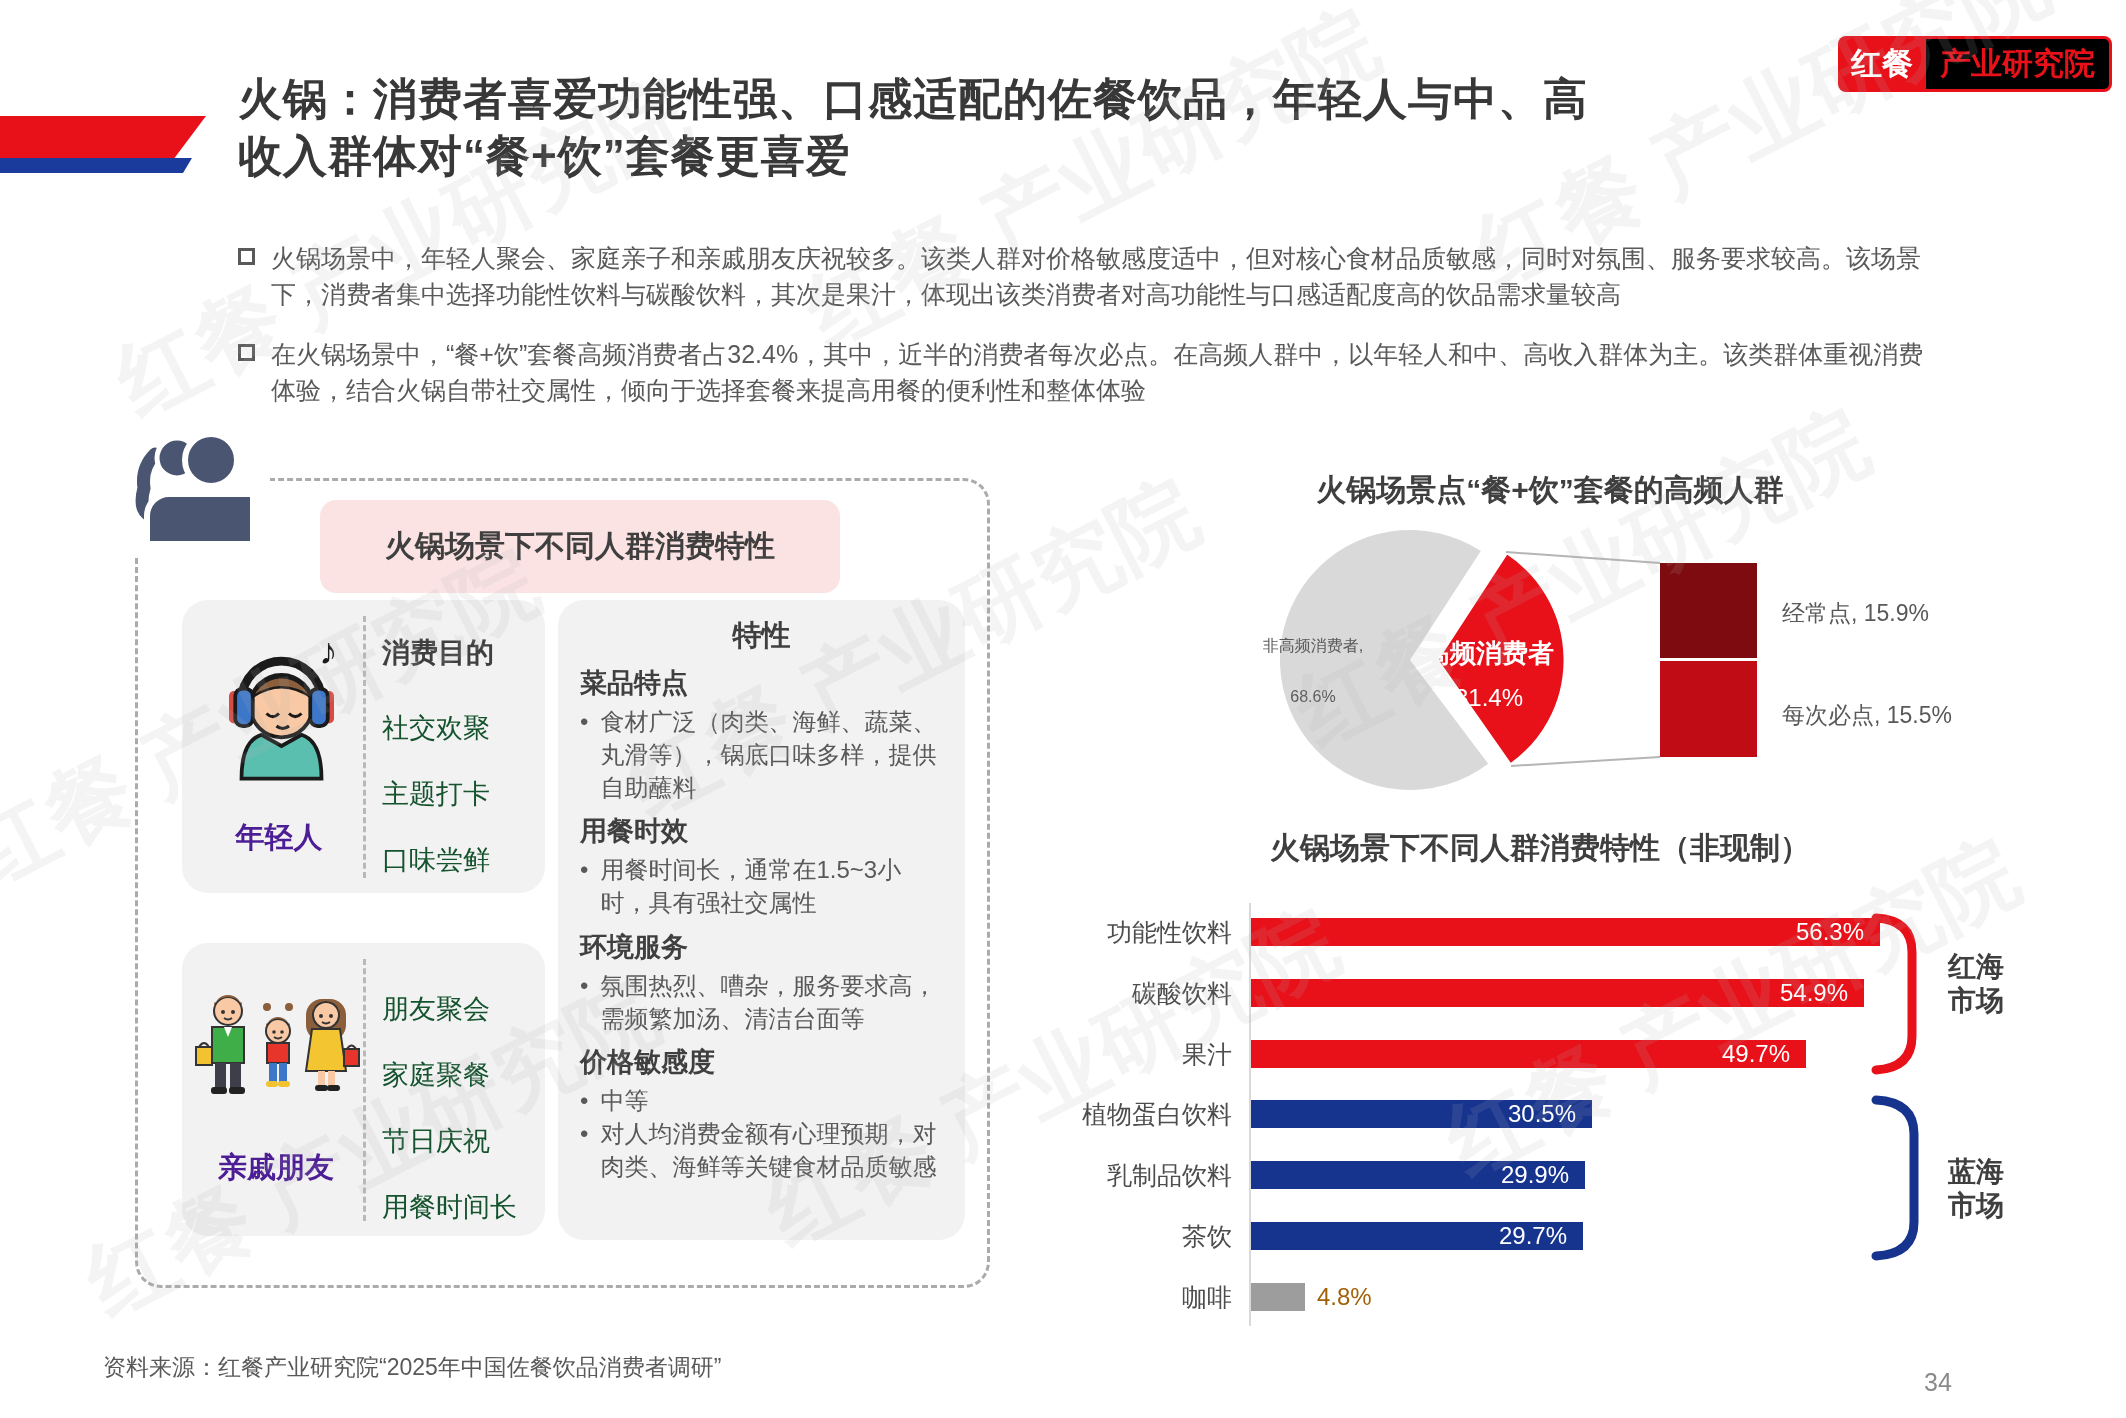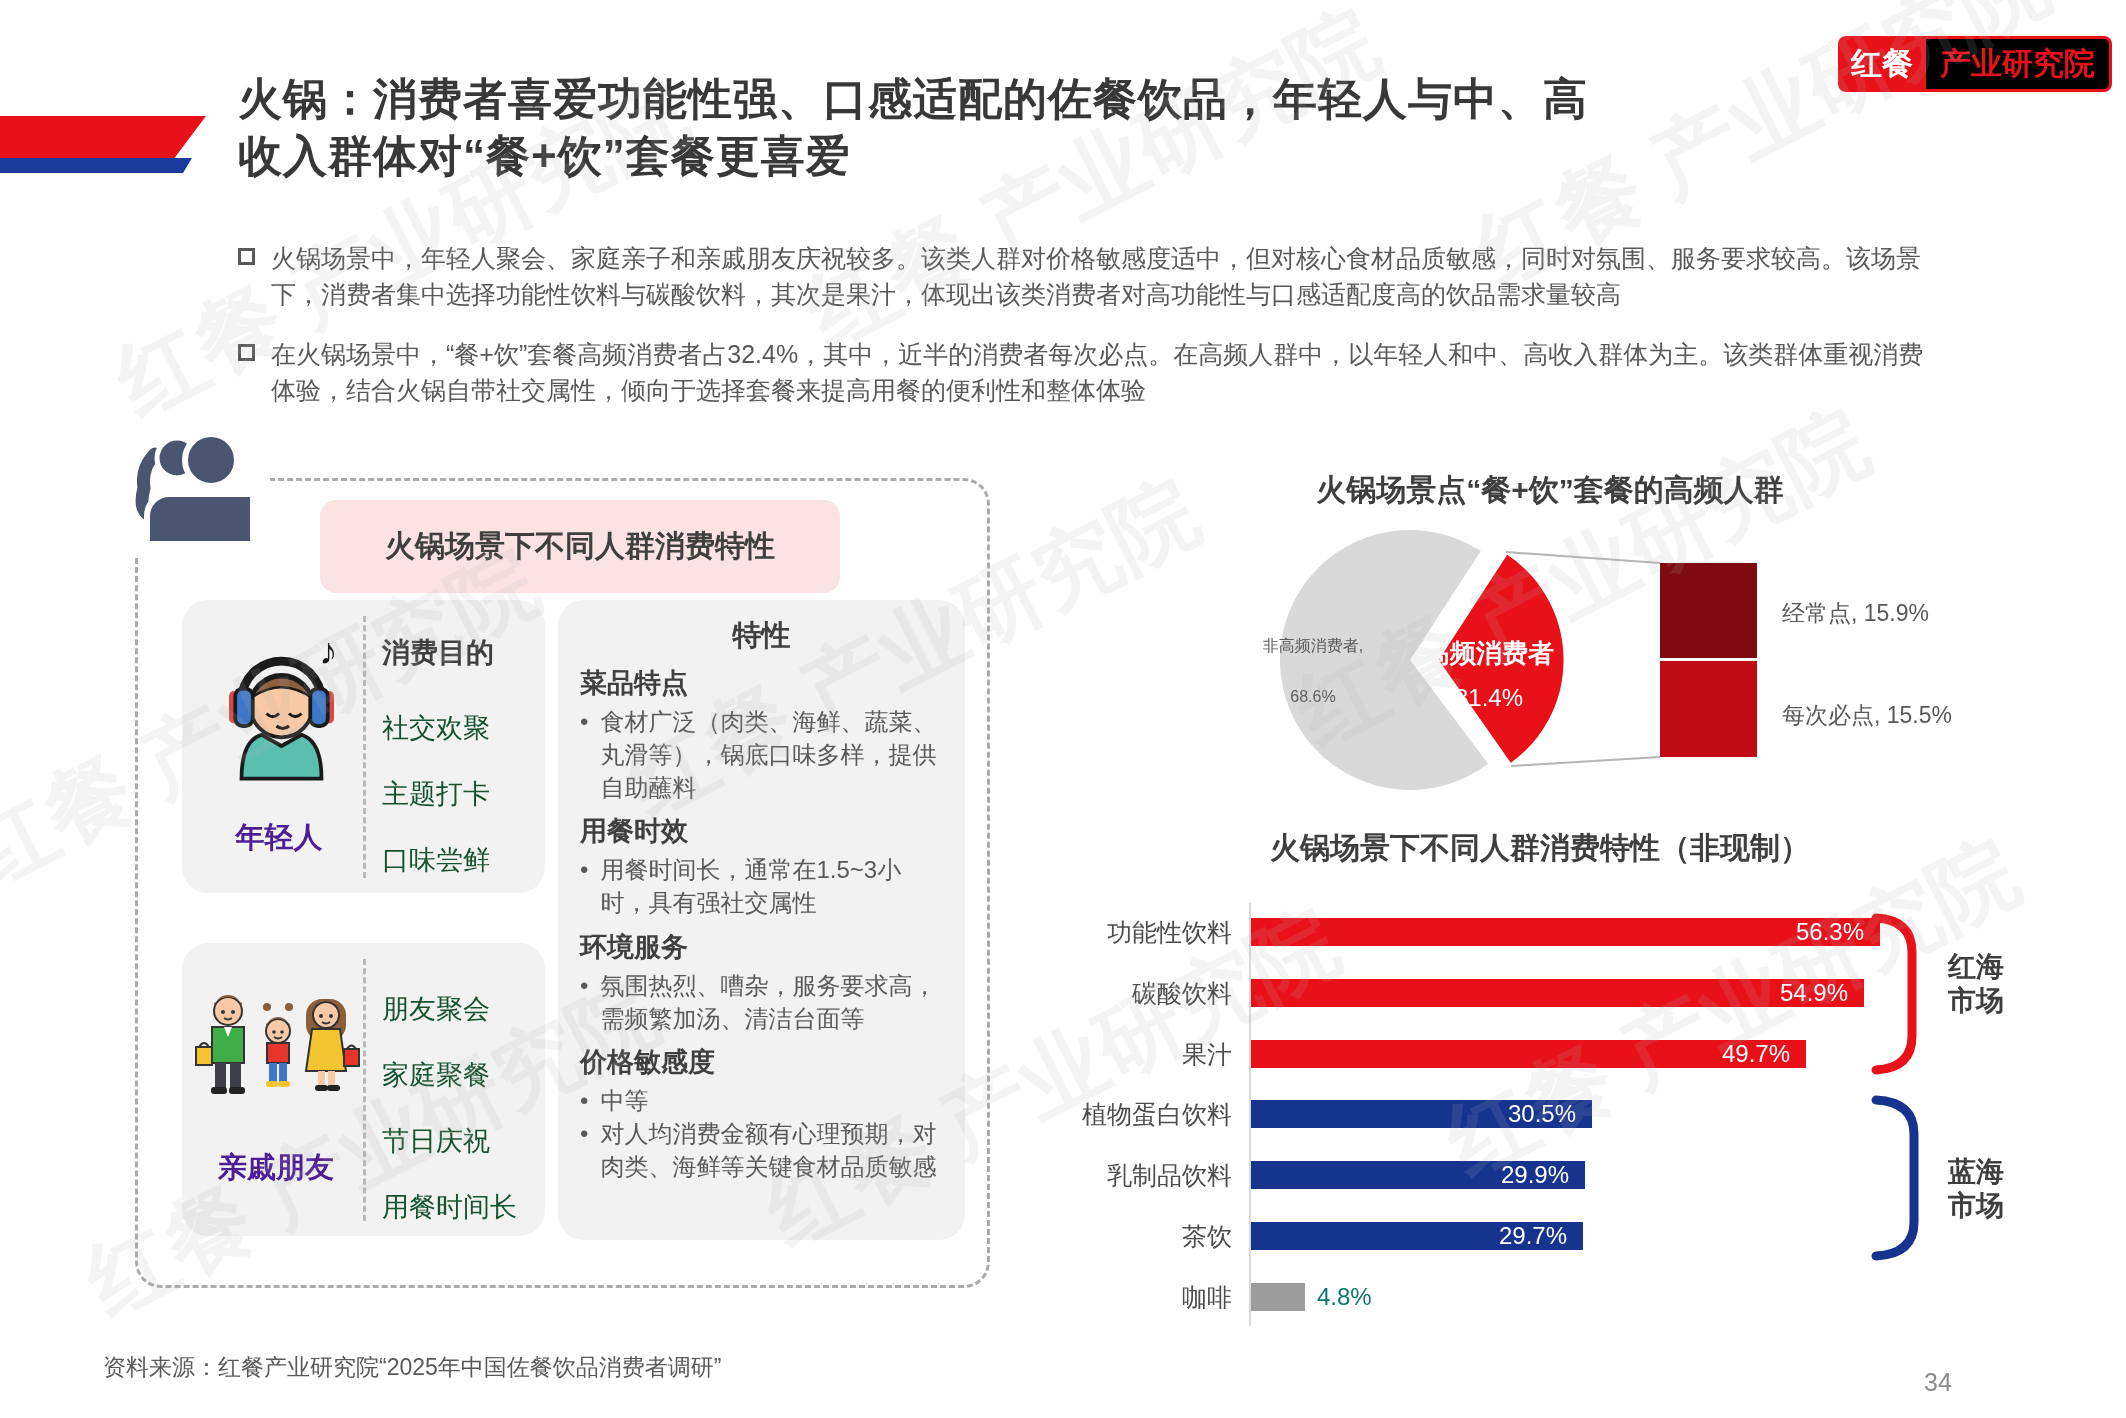--- a/index.html
+++ b/index.html
@@ -55,21 +55,21 @@
 
   
   .bar-title { left:1140px; top:828px; width:800px; }
   .bar-chart { left:1080px; top:903px; width:1046px; height:425px; }
   .bar-axis { position:absolute; left:169px; top:0; width:2px; height:423px; background:#D9D9D9; }
   .bar-cat { position:absolute; left:0; width:152px; text-align:right; font-size:25px;
              color:#4D4D4D; line-height:32px; }
   .bar-rect { position:absolute; height:28px; }
   .bar-val { position:absolute; font-size:24px; font-weight:500; color:#fff;
              text-align:right; line-height:28px; }
-  .bar-val-out { position:absolute; font-size:24px; color:#0f766e; line-height:28px; text-align:left; }
+  .bar-val-out { position:absolute; font-size:24px; color:#a16207; line-height:28px; text-align:left; }
   .market-label { position:absolute; width:70px; font-size:28px; font-weight:700;
                   color:#3F3F3F; line-height:1.2; }
 
   
   .source { left:103px; top:1352px; font-size:23px; color:#595959; }
   .page-num { left:1924px; top:1368px; font-size:25px; color:#8A8A8A; }
 
   
   .wm { position:absolute; font-size:86px; font-weight:700; color:rgba(175,175,175,0.14);
         transform:rotate(-27deg); white-space:nowrap; pointer-events:none; z-index:5; }

